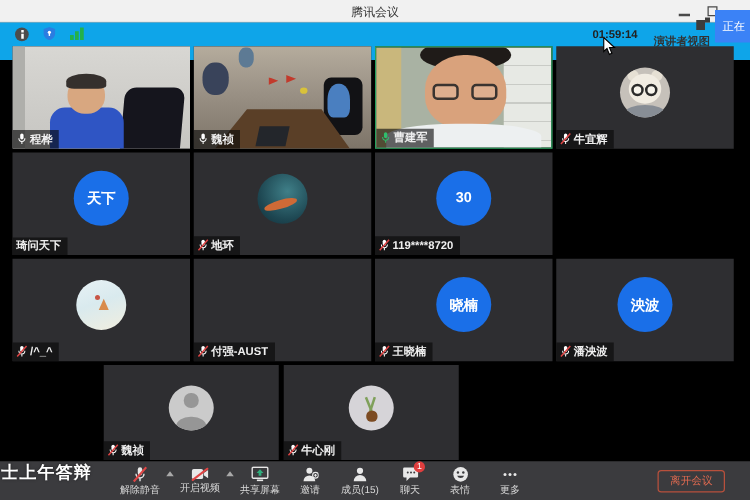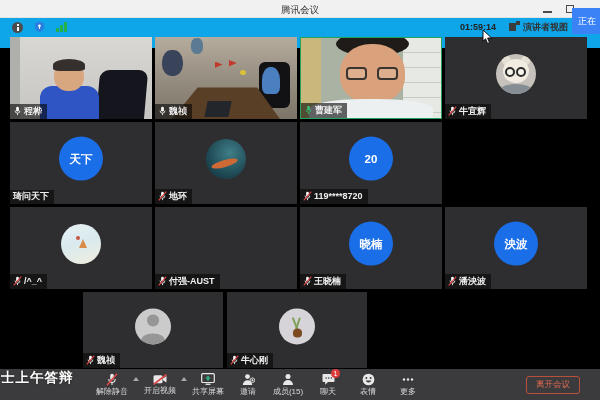--- a/index.html
+++ b/index.html
@@ -13,21 +13,21 @@
   .titlebar .title { position:absolute; left:0; right:0; top:4px; text-align:center;
     font-size:9.5px; color:#333; }
   .win-min { position:absolute; right:48px; top:11px; width:9px; height:2px; background:#4a4a4a; }
   .win-max { position:absolute; right:26px; top:5px; width:8px; height:8px; border:1.5px solid #4a4a4a; background:#f1f1f1; }
 
   
   .subbar { position:absolute; left:0; top:18px; width:600px; height:30px; background:#0ea5e9;font-weight:bold; }
   .subbar-left { position:absolute; left:12px; top:0; height:18px; display:flex; align-items:center; gap:11px; }
   .subbar-right { position:absolute; right:8px; top:0; height:18px; display:flex; align-items:center; gap:13px; }
   .time { font-size:9px; color:#222; }
-  .spkview { display:flex; align-items:flex-start; gap:3px; font-size:9px; color:#333; }
+  .spkview { display:flex; align-items:flex-end; gap:3px; font-size:9px; color:#333;flex-direction:column; }
   .sv-icon { position:relative; width:11px; height:10px; }
   .sv-icon .big { position:absolute; left:0; top:2px; width:7px; height:8px; background:#3c3c3c; }
   .sv-icon .sm  { position:absolute; right:0; top:0;  width:4px; height:4px; background:#3c3c3c; }
   .info-ic { width:11px; height:11px; border-radius:50%; background:#4c4c4c; position:relative; }
   .info-ic::before { content:""; position:absolute; left:4.5px; top:2px; width:2px; height:2px; background:#fff; }
   .info-ic::after  { content:""; position:absolute; left:4.5px; top:5px; width:2px; height:4px; background:#fff; }
   .bars { display:flex; align-items:flex-end; gap:1.5px; height:10px; }
   .bars i { display:block; width:2.5px; background:#23b14a; }
   .bars i:nth-child(1){height:4px}.bars i:nth-child(2){height:7px}.bars i:nth-child(3){height:10px}
 
@@ -271,21 +271,21 @@
           <svg class="mic mic-muted" width="9" height="10" viewBox="0 0 12 13">
               <rect x="4.2" y="0.8" width="3.6" height="6.4" rx="1.8" fill="currentColor"></rect>
               <path d="M2.8 6 a3.2 3.4 0 0 0 6.4 0" fill="none" stroke="currentColor" stroke-width="1.1"></path>
               <line x1="6" y1="9.6" x2="6" y2="12" stroke="currentColor" stroke-width="1.1"></line>
               <line x1="1" y1="12.2" x2="11" y2="0.8" stroke="#e04545" stroke-width="1.6"></line>
             </svg>
           <span>地环</span>
         </div>
       </div>
       <div class="tile">
-        <div class="av av-lg av-blue">20</div>
+        <div class="av av-lg av-blue">30</div>
         <div class="tag">
           <svg class="mic mic-muted" width="9" height="10" viewBox="0 0 12 13">
               <rect x="4.2" y="0.8" width="3.6" height="6.4" rx="1.8" fill="currentColor"></rect>
               <path d="M2.8 6 a3.2 3.4 0 0 0 6.4 0" fill="none" stroke="currentColor" stroke-width="1.1"></path>
               <line x1="6" y1="9.6" x2="6" y2="12" stroke="currentColor" stroke-width="1.1"></line>
               <line x1="1" y1="12.2" x2="11" y2="0.8" stroke="#e04545" stroke-width="1.6"></line>
             </svg>
           <span>119****8720</span>
         </div>
       </div>

